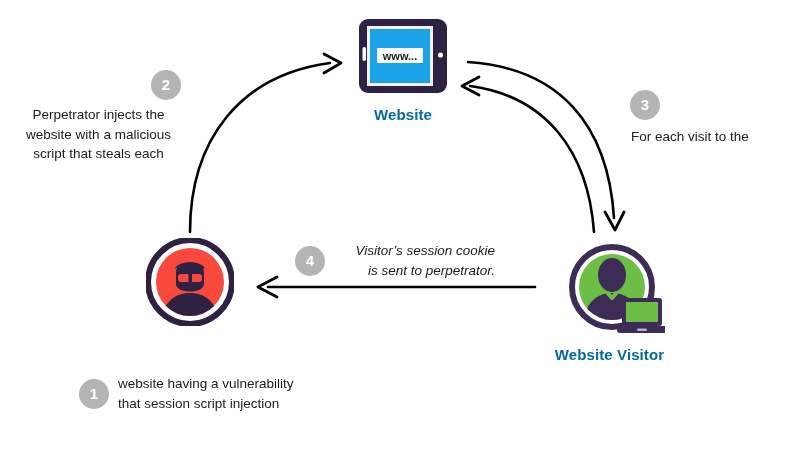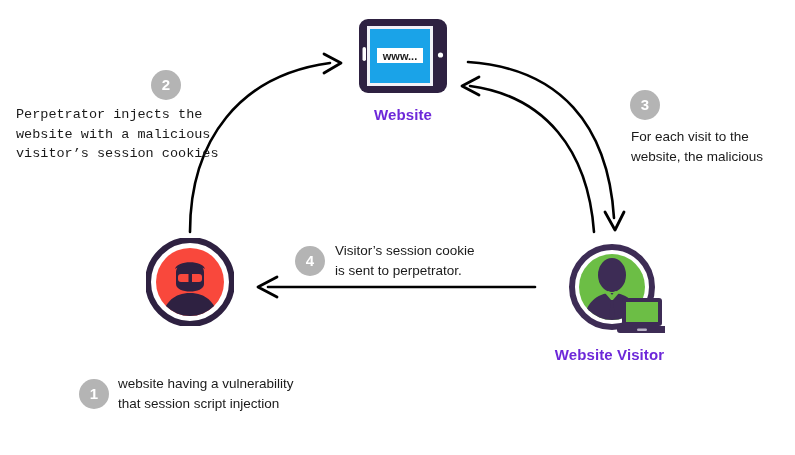--- a/index.html
+++ b/index.html
@@ -14,36 +14,36 @@
     background: #ffffff;
     font-family: "Liberation Sans", sans-serif;
     overflow: hidden;
   }
   .abs { position: absolute; }
 
   
   .node-label {
     font-size: 15px;
     font-weight: bold;
-    color: #6d28d9;
+    color: #0369a1;
     text-align: center;
     white-space: nowrap;
     letter-spacing: 0.1px;
   }
 
   
   .step-text {
     font-size: 13.5px;
     line-height: 19.5px;
     color: #1a1a1a;
   }
   .step-text .ln { display: block; white-space: nowrap; }
-  .align-right { text-align: center; font-family: Liberation Mono, monospace; }
+  .align-right { text-align: center; }
   .align-left  { text-align: left;  }
-  .align-center{ text-align: left;}
+  .align-center{ text-align: right; font-style: italic;}
 
   
   .badge {
     width: 30px;
     height: 30px;
     border-radius: 50%;
     background: #b4b4b4;
     color: #ffffff;
     font-size: 15px;
     font-weight: bold;
@@ -160,29 +160,28 @@
       <span class="ln">website having a vulnerability</span>
       <span class="ln">that session script injection</span>
     </div>
   </div>
 
   <div class="abs" style="left:16px; top:70px;">
     <div class="abs badge" style="left:135px; top:0px;">2</div>
     <div class="abs step-text align-right" style="left:0px; top:35px; width:165px;">
       <span class="ln">Perpetrator injects the</span>
       <span class="ln">website with a malicious</span>
-      <span class="ln">visitor’s session cookies</span>
+      <span class="ln">script that steals each</span>
     </div>
   </div>
 
   <div class="abs" style="left:630px; top:90px;">
     <div class="abs badge" style="left:0px; top:0px;">3</div>
     <div class="abs step-text align-left" style="left:1px; top:37px; width:160px;">
       <span class="ln">For each visit to the</span>
-      <span class="ln">website, the malicious</span>
     </div>
   </div>
 
   <div class="abs" style="left:295px; top:241px;">
     <div class="abs badge" style="left:0px; top:5px;">4</div>
     <div class="abs step-text align-center" style="left:40px; top:0px; width:160px;">
       <span class="ln">Visitor’s session cookie</span>
       <span class="ln">is sent to perpetrator.</span>
     </div>
   </div>

